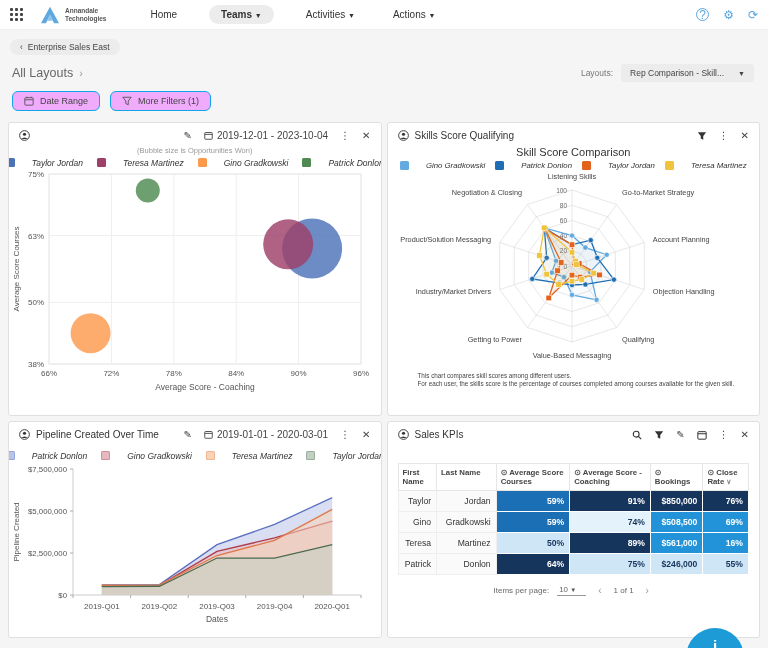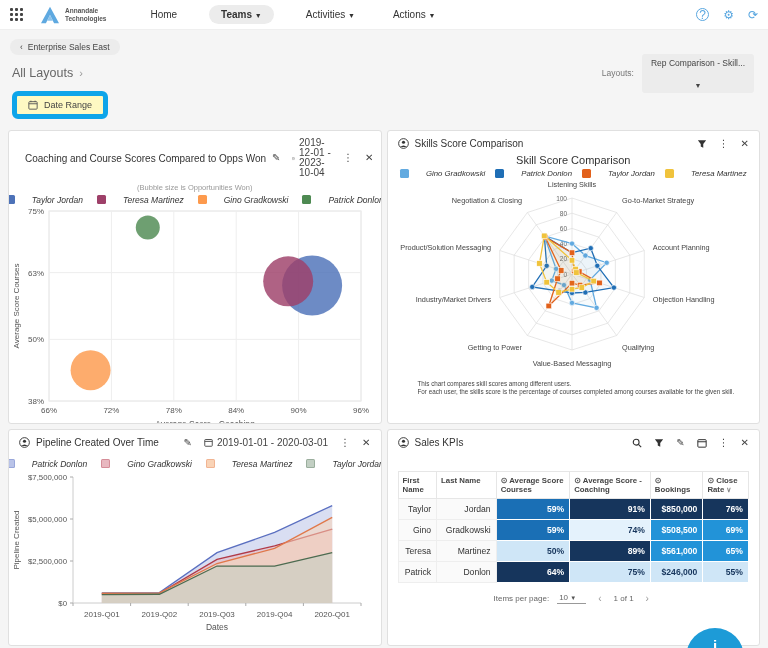--- a/index.html
+++ b/index.html
@@ -28,23 +28,23 @@
   .back-chip { display:inline-flex; gap:5px; align-items:center; background:#ececec;
     border-radius:10px; padding:3px 10px; font-size:8.5px; color:#444; cursor:pointer; }
   .crumb-row { display:flex; align-items:center; padding:4px 14px 2px 12px; height:30px; }
   .crumb-parent { font-size:12.5px; color:#666; cursor:pointer; }
   .crumb-sep { margin:0 6px; color:#999; font-size:11px; }
   .crumb-current { font-size:13px; font-weight:bold; color:#222; cursor:pointer; }
   .crumb-caret { font-size:8px; margin-left:4px; vertical-align:3px; color:#222; }
   .layouts { margin-left:auto; display:flex; align-items:center; gap:8px; }
   .layouts-label { font-size:8.5px; color:#777; }
   .layouts-select { background:#ececec; border-radius:3px; padding:4px 9px; font-size:8.5px;
-    color:#444; display:flex; gap:14px; align-items:center; cursor:pointer;flex-direction:column; }
+    color:#444; display:flex; gap:14px; align-items:center; cursor:pointer; }
   .filter-row { display:flex; gap:10px; padding:4px 12px 6px 12px; }
-  .filter-btn { background:#fef9c3; border:5px solid #0ea5e9; border-radius:6px; padding:4px 11px;
+  .filter-btn { background:#f0abfc; border:1px solid #0ea5e9; border-radius:6px; padding:4px 11px;
     font-size:9px; color:#444; display:flex; gap:6px; align-items:center; cursor:pointer; }
 
   
   .dash { display:grid; grid-template-columns:1fr 1fr; grid-template-rows:294px 217px;
     gap:5px; padding:5px 8px 8px 8px; }
   .panel { background:#fff; border:1px solid #e0e0e0; border-radius:3px; overflow:hidden;
     position:relative; }
   .panel-head { display:flex; align-items:center; gap:6px; padding:7px 10px 3px 10px; }
   .panel-title { font-size:10px; color:#333; white-space:nowrap; }
   .ph-icons { margin-left:auto; display:flex; align-items:center; gap:12px; color:#444; }
@@ -141,32 +141,37 @@
 <div class="filter-row">
   <span class="filter-btn">
     <svg width="10" height="10" viewBox="0 0 12 12">
         <rect x="1" y="2" width="10" height="9" rx="1" fill="none" stroke="#555" stroke-width="1.1"></rect>
         <line x1="1" y1="4.5" x2="11" y2="4.5" stroke="#555" stroke-width="1.1"></line>
         <line x1="3.5" y1="0.8" x2="3.5" y2="2.6" stroke="#555" stroke-width="1.1"></line>
         <line x1="8.5" y1="0.8" x2="8.5" y2="2.6" stroke="#555" stroke-width="1.1"></line>
       </svg>
     <span>Date Range</span>
   </span>
+  <span class="filter-btn">
+    <svg width="10" height="10" viewBox="0 0 12 12">
+        <path d="M1 1.5 H11 L7.5 6 V10.5 L4.5 9 V6 Z" fill="none" stroke="#555" stroke-width="1.1"></path>
+      </svg>
+    <span>More Filters (1)</span>
+  </span>
 </div>
 
 <div class="dash">
 
   <div class="panel">
     <div class="panel-head">
       <svg width="11" height="11" viewBox="0 0 14 14">
           <circle cx="7" cy="7" r="6.2" fill="none" stroke="#333" stroke-width="1.2"></circle>
           <circle cx="7" cy="5.4" r="2" fill="#333"></circle>
           <path d="M2.8 11.5 Q7 7.6 11.2 11.5" fill="#333"></path>
         </svg>
-      <span class="panel-title">Coaching and Course Scores Compared to Opps Won</span>
       <div class="ph-icons">
         <span class="ic">✎</span>
         <span class="ic date-chip">
           <svg width="9" height="9" viewBox="0 0 12 12">
               <rect x="1" y="2" width="10" height="9" rx="1" fill="none" stroke="#444" stroke-width="1.2"></rect>
               <line x1="1" y1="4.5" x2="11" y2="4.5" stroke="#444" stroke-width="1.2"></line>
             </svg>
           <span>2019-12-01 - 2023-10-04</span>
         </span>
         <span class="ic">⋮</span>
@@ -223,21 +228,21 @@
       </svg>
   </div>
 
   <div class="panel">
     <div class="panel-head">
       <svg width="11" height="11" viewBox="0 0 14 14">
           <circle cx="7" cy="7" r="6.2" fill="none" stroke="#333" stroke-width="1.2"></circle>
           <circle cx="7" cy="5.4" r="2" fill="#333"></circle>
           <path d="M2.8 11.5 Q7 7.6 11.2 11.5" fill="#333"></path>
         </svg>
-      <span class="panel-title">Skills Score Comparison</span>
+      <span class="panel-title">Skills Score Qualifying</span>
       <div class="ph-icons">
         <span class="ic">
           <svg width="10" height="10" viewBox="0 0 12 12">
               <path d="M1 1.5 H11 L7.5 6 V10.5 L4.5 9 V6 Z" fill="#333"></path>
             </svg>
         </span>
         <span class="ic">⋮</span>
         <span class="ic">✕</span>
       </div>
     </div>
@@ -475,21 +480,21 @@
             <td class="tier-lightest">74%</td>
             <td class="tier-blue">$508,500</td>
             <td class="tier-blue">69%</td>
           </tr>
           <tr>
             <td class="name-cell">Teresa</td>
             <td class="name-cell">Martinez</td>
             <td class="tier-light">50%</td>
             <td class="tier-navy">89%</td>
             <td class="tier-blue">$561,000</td>
-            <td class="tier-blue">65%</td>
+            <td class="tier-blue">16%</td>
           </tr>
           <tr>
             <td class="name-cell">Patrick</td>
             <td class="name-cell">Donlon</td>
             <td class="tier-navy">64%</td>
             <td class="tier-light">75%</td>
             <td class="tier-light">$246,000</td>
             <td class="tier-light">55%</td>
           </tr>
         </tbody>

